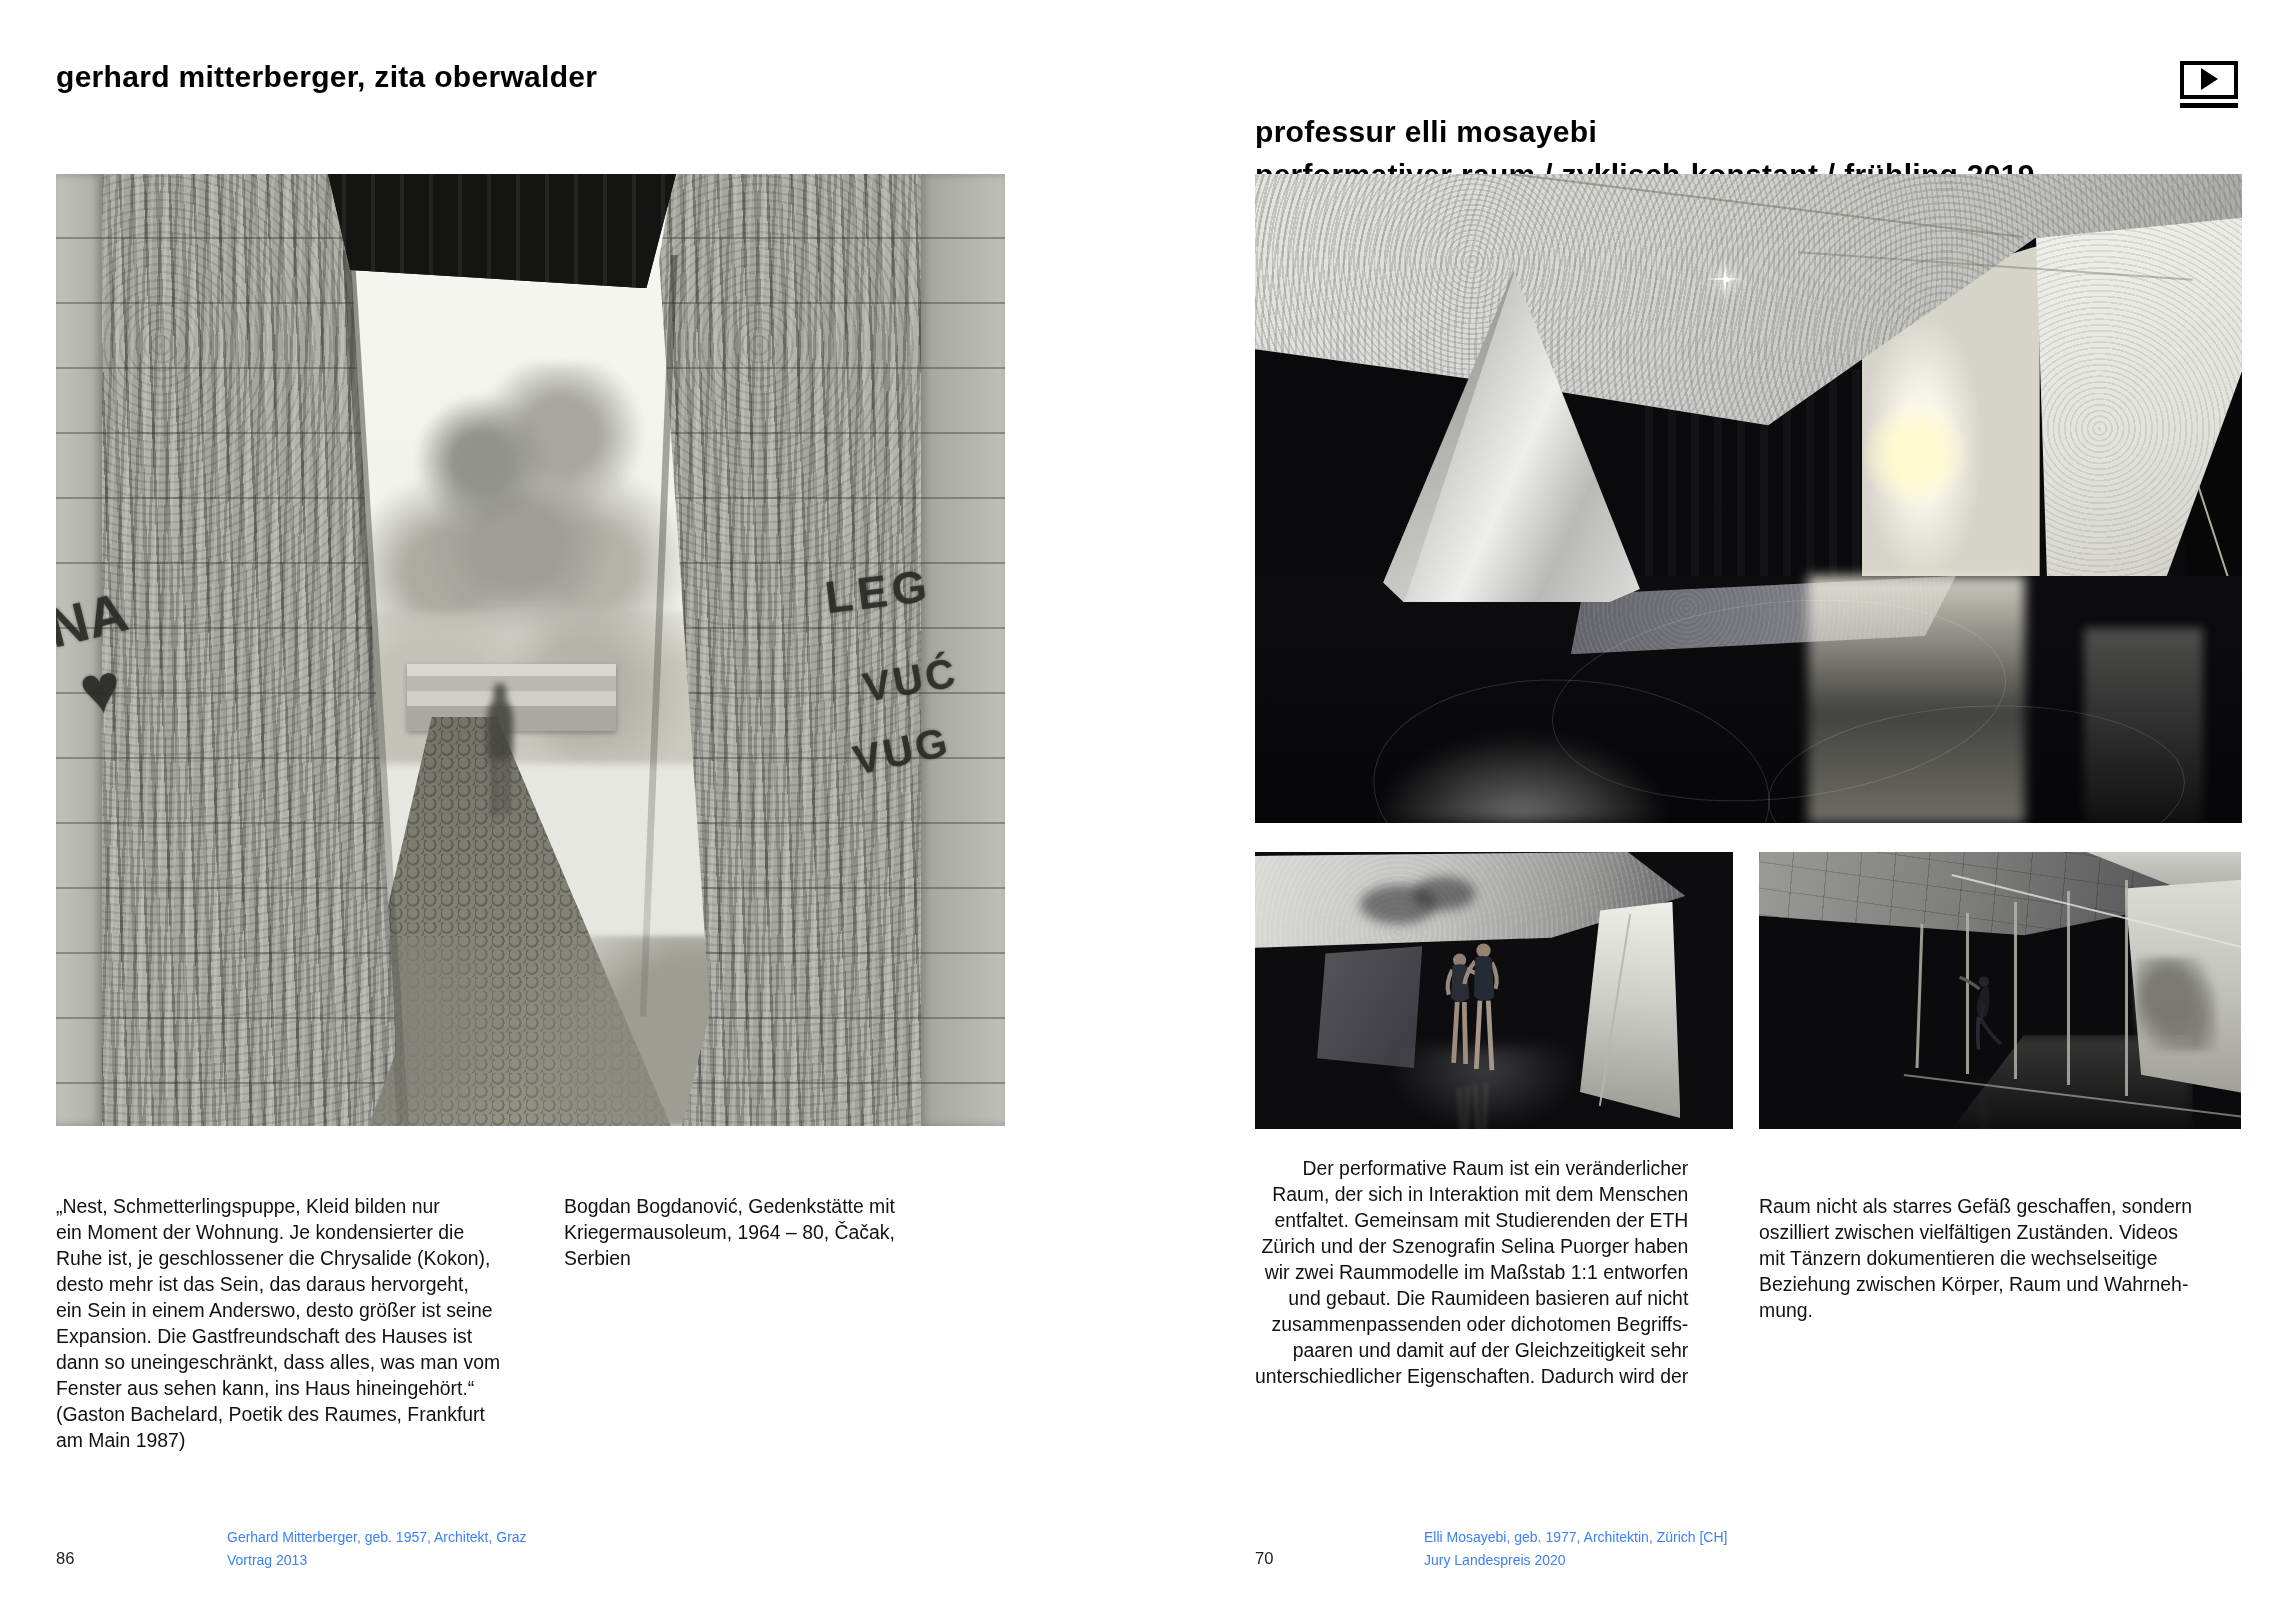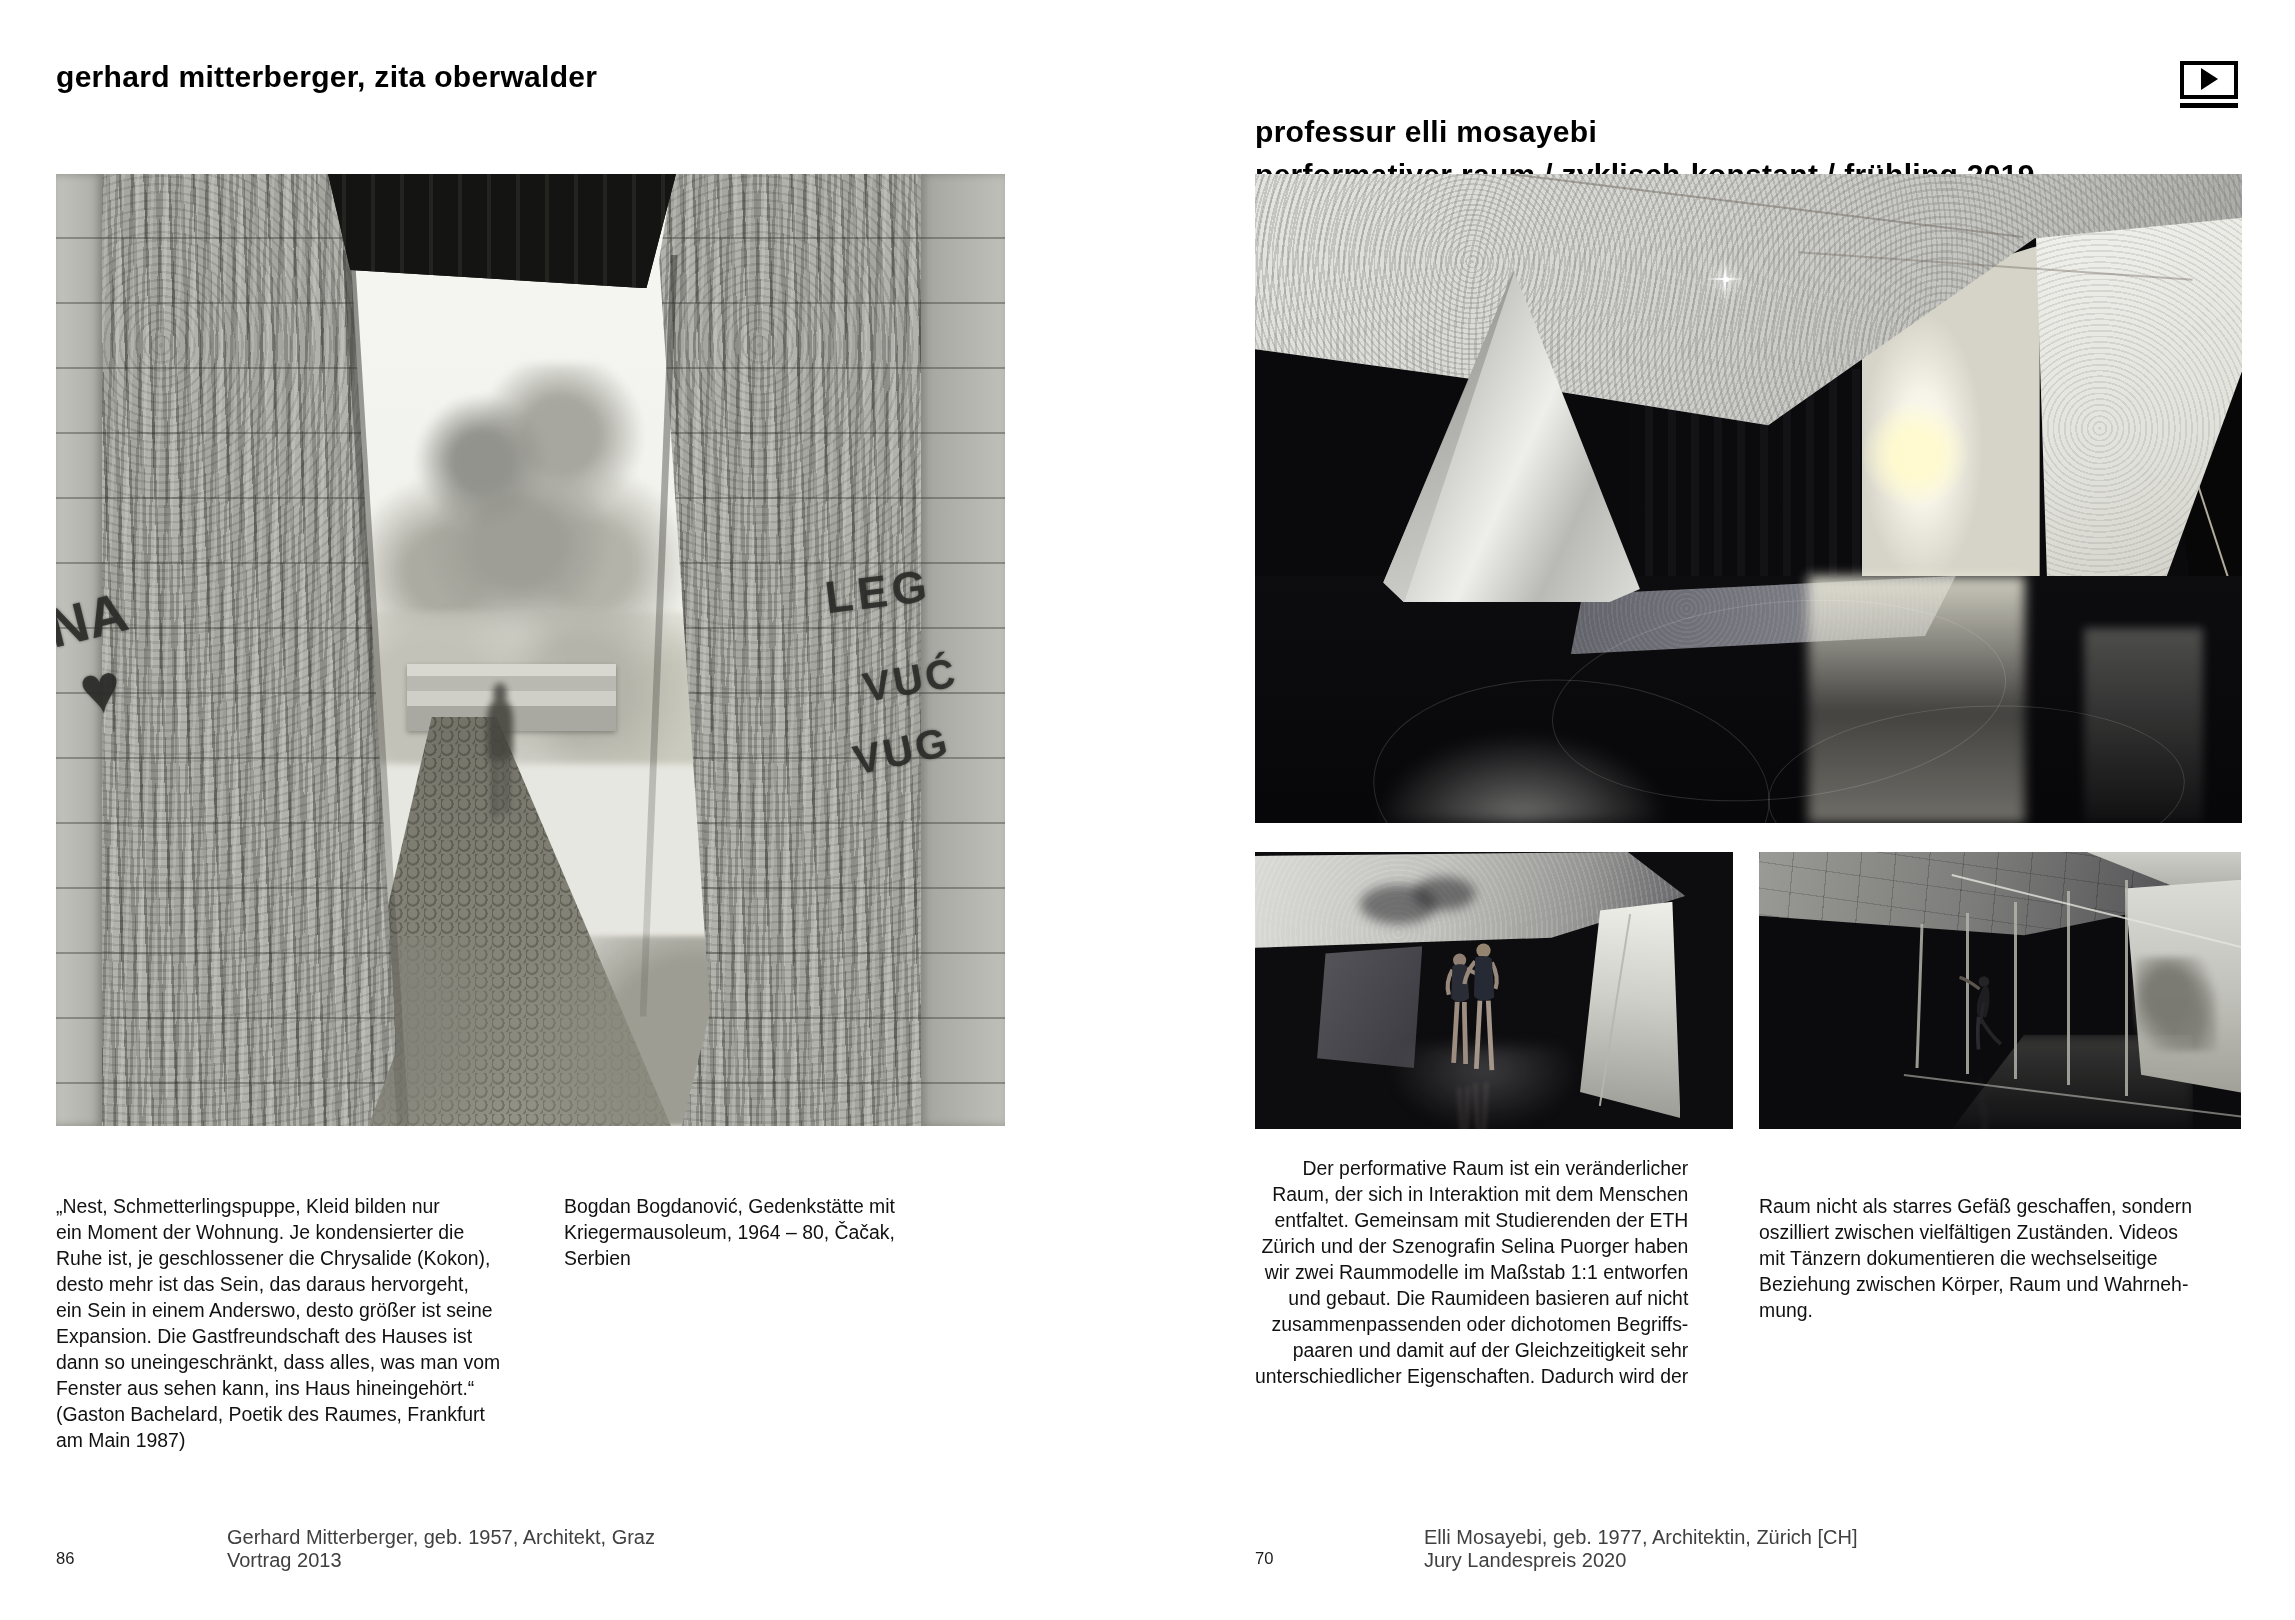--- a/index.html
+++ b/index.html
@@ -3,21 +3,21 @@
 <meta charset="utf-8">
 <style>
   html,body{margin:0;padding:0;background:#e8e8e8;}
   .sheet{position:relative;width:2295px;height:1620px;background:#ffffff;overflow:hidden;
          font-family:Liberation Sans, sans-serif;color:#0f0f0f;}
   .abs{position:absolute;}
 
   
   .title{font-size:30px;font-weight:700;letter-spacing:0.3px;line-height:43px;color:#000;}
   .bodyline{font-size:19.4px;line-height:26px;white-space:pre;color:#111;}
-  .smallline{font-size:20px;line-height:23.4px;white-space:pre;color:#404040;}
+  .smallline{font-size:14px;line-height:23.4px;white-space:pre;color:#3b82f6;}
   .pagenum{font-size:16.6px;color:#1c1c1c;}
 
   
   .playbox{left:2180px;top:61px;width:58px;height:38px;border:4.6px solid #000;box-sizing:border-box;background:#fff;}
   .playtri{left:0;top:0;width:0;height:0;border-left:17px solid #000;border-top:11px solid transparent;
            border-bottom:11px solid transparent;position:absolute;margin:3.4px 0 0 17px;}
   .playbar{left:2180px;top:103px;width:58px;height:5.1px;background:#000;}
 
   
   .photo{overflow:hidden;background:#0c0c0e;}

